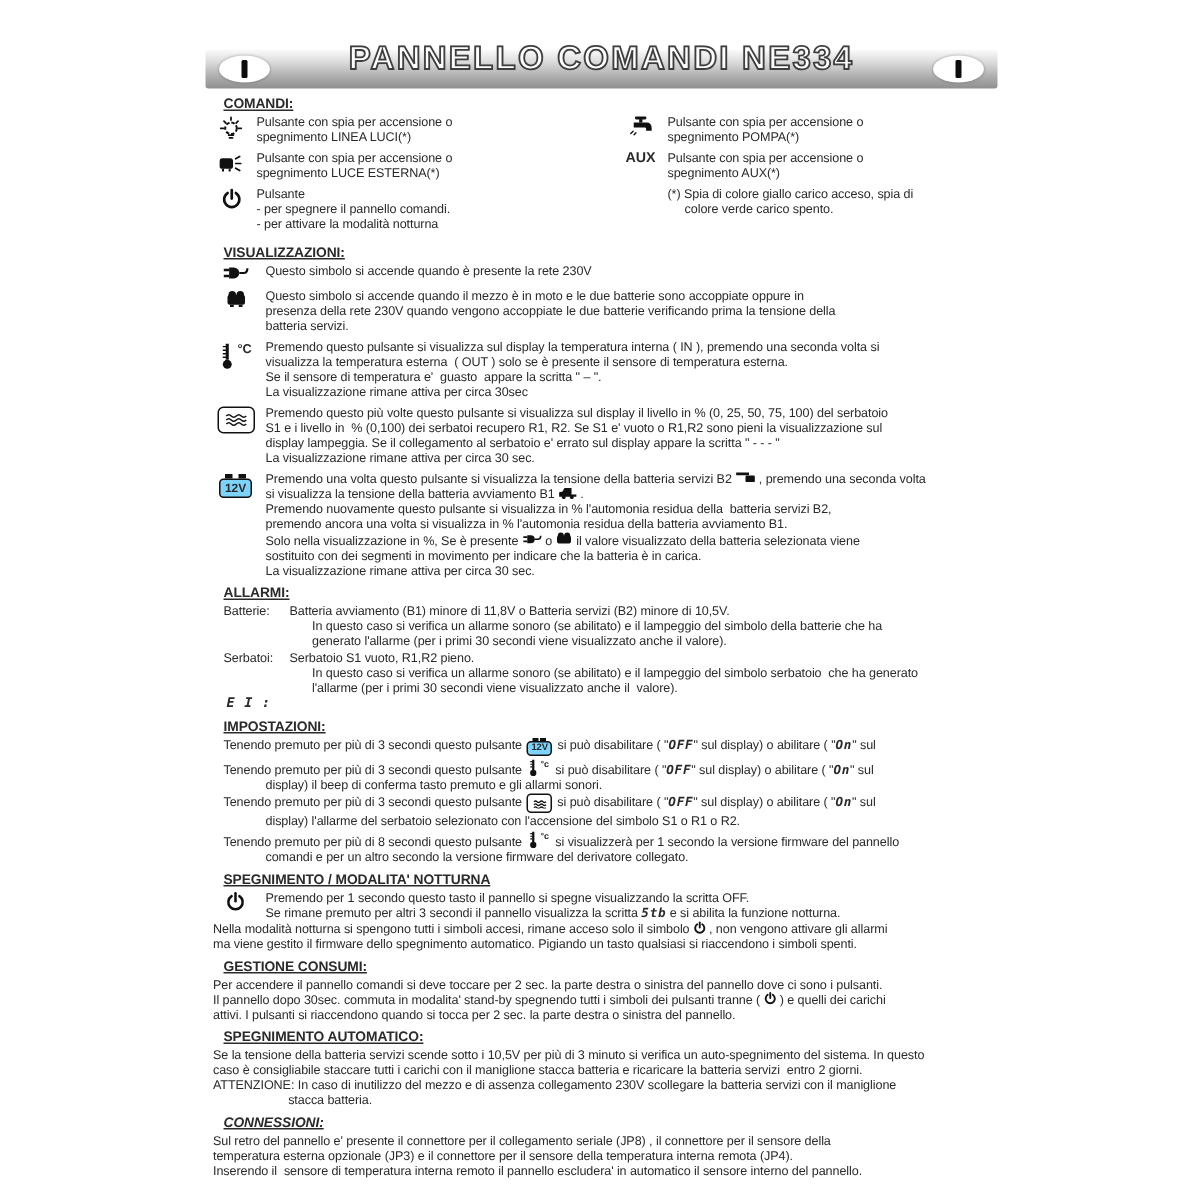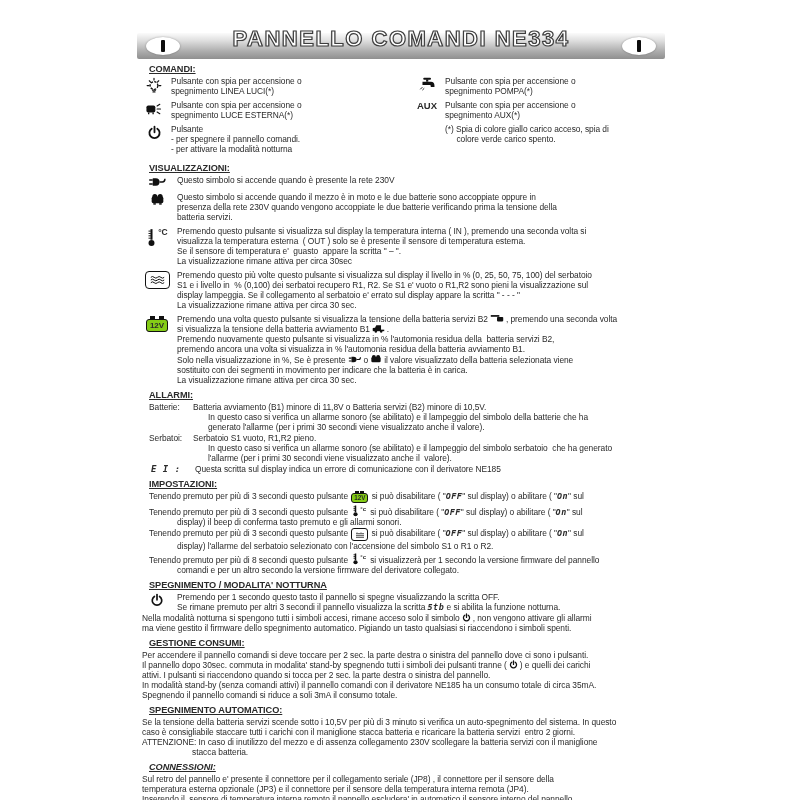--- a/index.html
+++ b/index.html
@@ -32,21 +32,21 @@
   .ln span{vertical-align:baseline;}
   .cont{padding-left:40px;}
 
   
   .seg{font-family:"DejaVu Sans Mono",monospace;font-style:italic;font-weight:bold;letter-spacing:0.5px;}
   .seg.big{font-size:9px;}
 
   .aux{font-weight:bold;font-size:9.5px;letter-spacing:0;}
 
   
-  .batt12{position:relative;display:inline-block;border:1.6px solid #111;border-radius:3px;padding:1.5px 3px 1px;font-weight:bold;font-size:8px;line-height:8px;margin-top:4px;background:#84cc16;}
+  .batt12{position:relative;display:inline-block;border:1.6px solid #111;border-radius:3px;padding:1.5px 3px 1px;font-weight:bold;font-size:8px;line-height:8px;margin-top:4px;background:#7dd3fc;}
   .batt12 i{position:absolute;top:-4px;width:5px;height:3px;background:#111;}
   .batt12 i.t1{left:3px}.batt12 i.t2{right:3px}
   .batt12.mini{border-width:1.2px;font-size:6.3px;line-height:6.5px;padding:1px 2px 0;margin:0 1px;vertical-align:-1px;}
   .batt12.mini i{top:-3px;width:4px;height:2px;}
 
   
   .tank{display:inline-flex;align-items:center;justify-content:center;border:1.6px solid #111;border-radius:4px;width:23px;height:16px;background:#fff;}
   .tank.mini{width:15px;height:11px;border-width:1.2px;border-radius:3px;vertical-align:-2px;margin:0 1px;}
 
   .thermo{display:inline-flex;align-items:flex-start;}
@@ -251,21 +251,20 @@
     <div class="al-row">
       <span class="al-label">Serbatoi:</span>
       <div class="al-body">
         <div>Serbatoio S1 vuoto, R1,R2 pieno.</div>
         <div class="preline al-ind">In questo caso si verifica un allarme sonoro (se abilitato) e il lampeggio del simbolo serbatoio  che ha generato
 l'allarme (per i primi 30 secondi viene visualizzato anche il  valore).</div>
       </div>
     </div>
     <div class="al-row">
       <span class="err-code seg big">E I :</span>
-      <div class="al-body">Questa scritta sul display indica un errore di comunicazione con il derivatore NE185</div>
     </div>
   </div>
 
   <div class="sec">
     <div class="sec-h">IMPOSTAZIONI:</div>
 
     <div class="imp-row">
       <div class="ln">
         <span>Tenendo premuto per più di 3 secondi questo pulsante</span>
         <span class="batt12 mini"><i class="t1"></i><i class="t2"></i><span>12V</span></span>
@@ -341,22 +340,20 @@
   </div>
 
   <div class="sec">
     <div class="sec-h">GESTIONE CONSUMI:</div>
     <div class="gl">Per accendere il pannello comandi si deve toccare per 2 sec. la parte destra o sinistra del pannello dove ci sono i pulsanti.</div>
     <div class="ln gl"><span>Il pannello dopo 30sec. commuta in modalita' stand-by spegnendo tutti i simboli dei pulsanti tranne (</span><svg class="inline-svg" width="9" height="9" viewBox="0 0 20 20">
           <path d="M10 2.2V9.8" stroke="#111" stroke-width="2.8" stroke-linecap="round" fill="none"></path>
           <path d="M6.3 4.9a6.8 6.8 0 1 0 7.4 0" fill="none" stroke="#111" stroke-width="2.8" stroke-linecap="round"></path>
         </svg><span>) e quelli dei carichi</span></div>
     <div class="gl">attivi. I pulsanti si riaccendono quando si tocca per 2 sec. la parte destra o sinistra del pannello.</div>
-    <div class="gl preline">In modalità stand-by (senza comandi attivi) il pannello comandi con il derivatore NE185 ha un consumo totale di circa 35mA.
-Spegnendo il pannello comandi si riduce a soli 3mA il consumo totale.</div>
   </div>
 
   <div class="sec">
     <div class="sec-h">SPEGNIMENTO AUTOMATICO:</div>
     <div class="gl preline">Se la tensione della batteria servizi scende sotto i 10,5V per più di 3 minuto si verifica un auto-spegnimento del sistema. In questo
 caso è consigliabile staccare tutti i carichi con il maniglione stacca batteria e ricaricare la batteria servizi  entro 2 giorni.
 ATTENZIONE: In caso di inutilizzo del mezzo e di assenza collegamento 230V scollegare la batteria servizi con il maniglione
                       stacca batteria.</div>
   </div>
 

